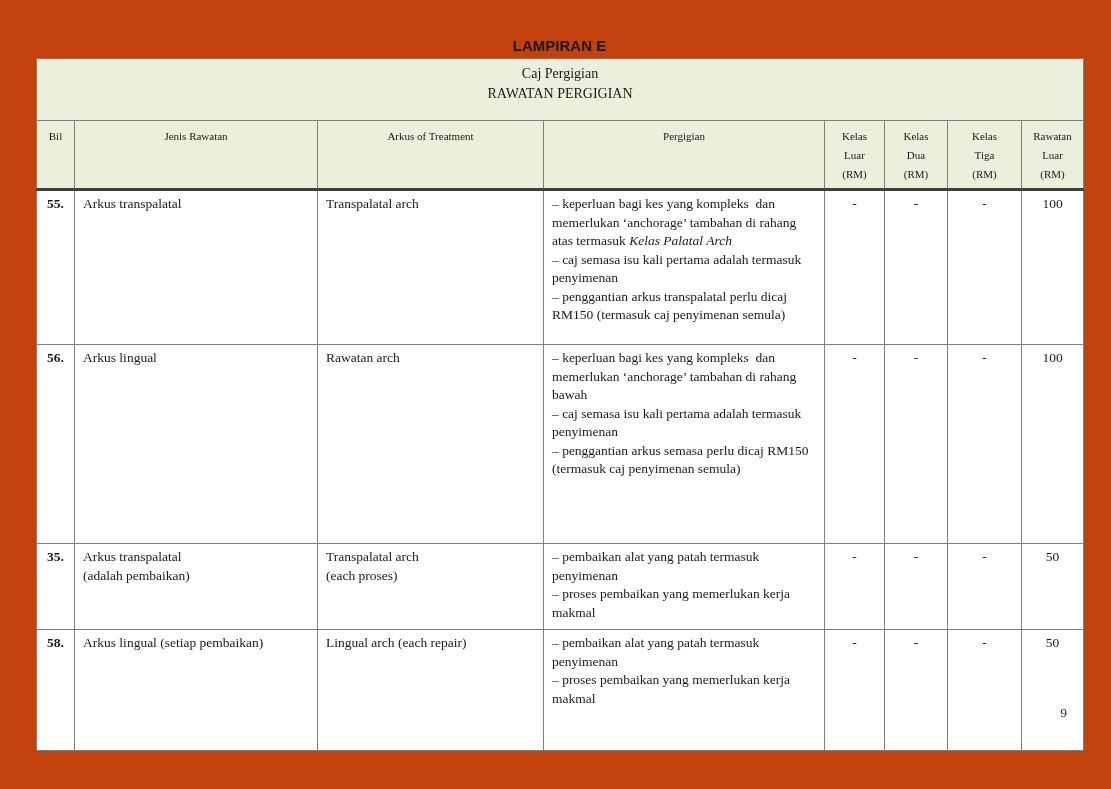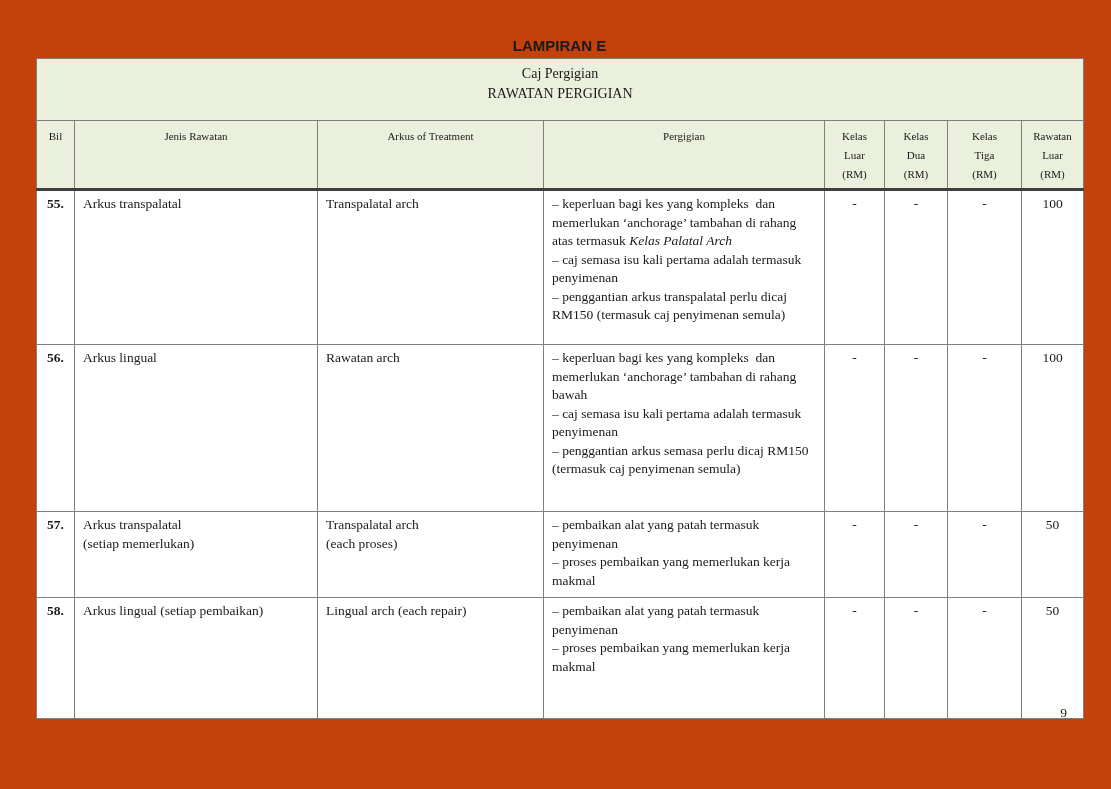--- a/index.html
+++ b/index.html
@@ -139,43 +139,43 @@
             <td>
               <div class="pj-par"><span>– keperluan bagi kes yang kompleks  dan memerlukan ‘anchorage’ tambahan di rahang atas termasuk </span><i>Kelas Palatal Arch</i></div>
               <div class="pj-par"><span>– caj semasa isu kali pertama adalah termasuk penyimenan</span></div>
               <div class="pj-par"><span>– penggantian arkus transpalatal perlu dicaj RM150 (termasuk caj penyimenan semula)</span></div>
             </td>
             <td class="value-cell">-</td>
             <td class="value-cell">-</td>
             <td class="value-cell">-</td>
             <td class="value-cell">100</td>
           </tr>
-          <tr style="height: 167px;">
+          <tr style="height: 199px;">
             <td class="bil-cell">56.</td>
             <td>
               <div>Arkus lingual</div>
             </td>
             <td class="type-cell">
               <div>Rawatan arch</div>
             </td>
             <td>
               <div class="pj-par"><span>– keperluan bagi kes yang kompleks  dan memerlukan ‘anchorage’ tambahan di rahang bawah</span></div>
               <div class="pj-par"><span>– caj semasa isu kali pertama adalah termasuk penyimenan</span></div>
               <div class="pj-par"><span>– penggantian arkus semasa perlu dicaj RM150 (termasuk caj penyimenan semula)</span></div>
             </td>
             <td class="value-cell">-</td>
             <td class="value-cell">-</td>
             <td class="value-cell">-</td>
             <td class="value-cell">100</td>
           </tr>
           <tr style="height: 86px;">
-            <td class="bil-cell">57.</td>
+            <td class="bil-cell">35.</td>
             <td>
               <div>Arkus transpalatal</div>
-              <div>(setiap memerlukan)</div>
+              <div>(adalah pembaikan)</div>
             </td>
             <td class="type-cell">
               <div>Transpalatal arch</div>
               <div>(each proses)</div>
             </td>
             <td>
               <div class="pj-par"><span>– pembaikan alat yang patah termasuk penyimenan</span></div>
               <div class="pj-par"><span>– proses pembaikan yang memerlukan kerja makmal</span></div>
             </td>
             <td class="value-cell">-</td>

